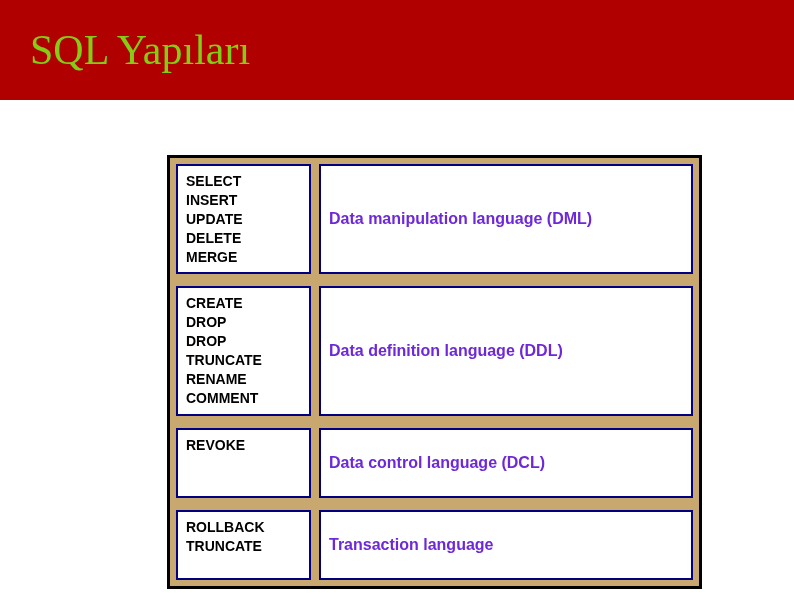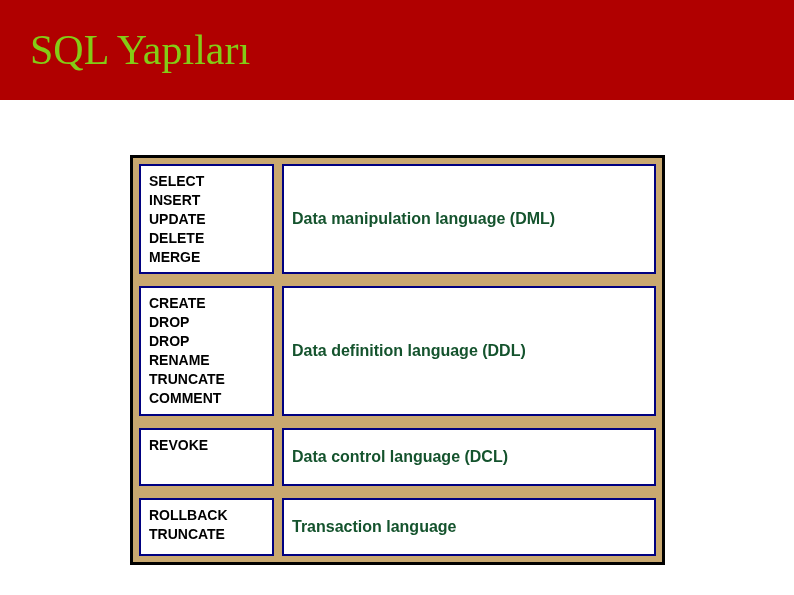--- a/index.html
+++ b/index.html
@@ -23,20 +23,21 @@
       padding-left: 30px;
     }
     .header-bar h1 {
       color: #84cc16;
       font-family: 'Times New Roman', Times, serif;
       font-size: 42px;
       font-weight: normal;
     }
     .content {
       padding: 55px 0 0 130px;
+      margin-left: 37px;
     }
     .sql-table {
       border: 3px solid #000000;
       background: #c9a870;
       width: 535px;
     }
     .sql-row {
       display: flex;
       align-items: stretch;
     }
@@ -50,25 +51,25 @@
       font-size: 14px;
       font-weight: bold;
       color: #000000;
       line-height: 1.35;
     }
     .description-cell {
       flex: 1;
       background: #ffffff;
       border: 2px solid #000080;
       margin: 6px 6px 6px 4px;
-      padding: 18px 8px;
+      padding: 24px 8px;
       font-family: Arial, Helvetica, sans-serif;
       font-size: 16px;
       font-weight: bold;
-      color: #14532d;
+      color: #6d28d9;
       display: flex;
       align-items: center;
     }
     .command-line {
       display: block;
     }
   </style>
 </head>
 <body>
 
@@ -88,22 +89,22 @@
         <span class="command-line">MERGE</span>
       </div>
       <div class="description-cell">Data manipulation language (DML)</div>
     </div>
 
     <div class="sql-row">
       <div class="commands-cell">
         <span class="command-line">CREATE</span>
         <span class="command-line">DROP</span>
         <span class="command-line">DROP</span>
+        <span class="command-line">TRUNCATE</span>
         <span class="command-line">RENAME</span>
-        <span class="command-line">TRUNCATE</span>
         <span class="command-line">COMMENT</span>
       </div>
       <div class="description-cell">Data definition language (DDL)</div>
     </div>
 
     <div class="sql-row">
       <div class="commands-cell">
         <span class="command-line">REVOKE</span>
       </div>
       <div class="description-cell">Data control language (DCL)</div>

